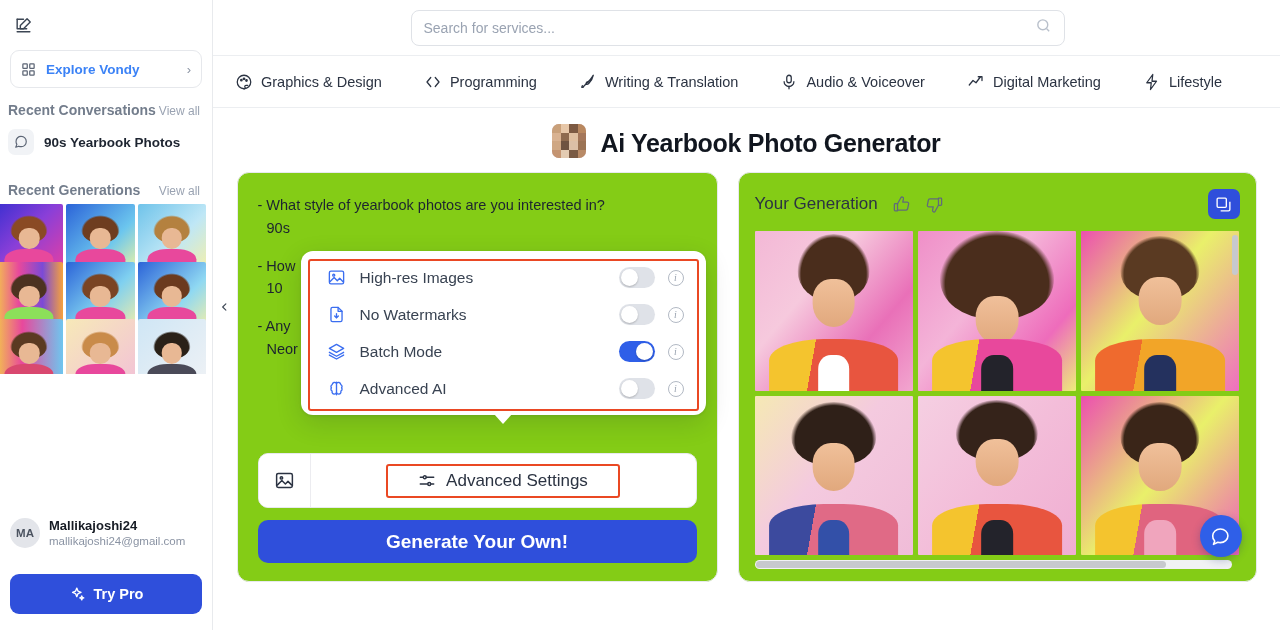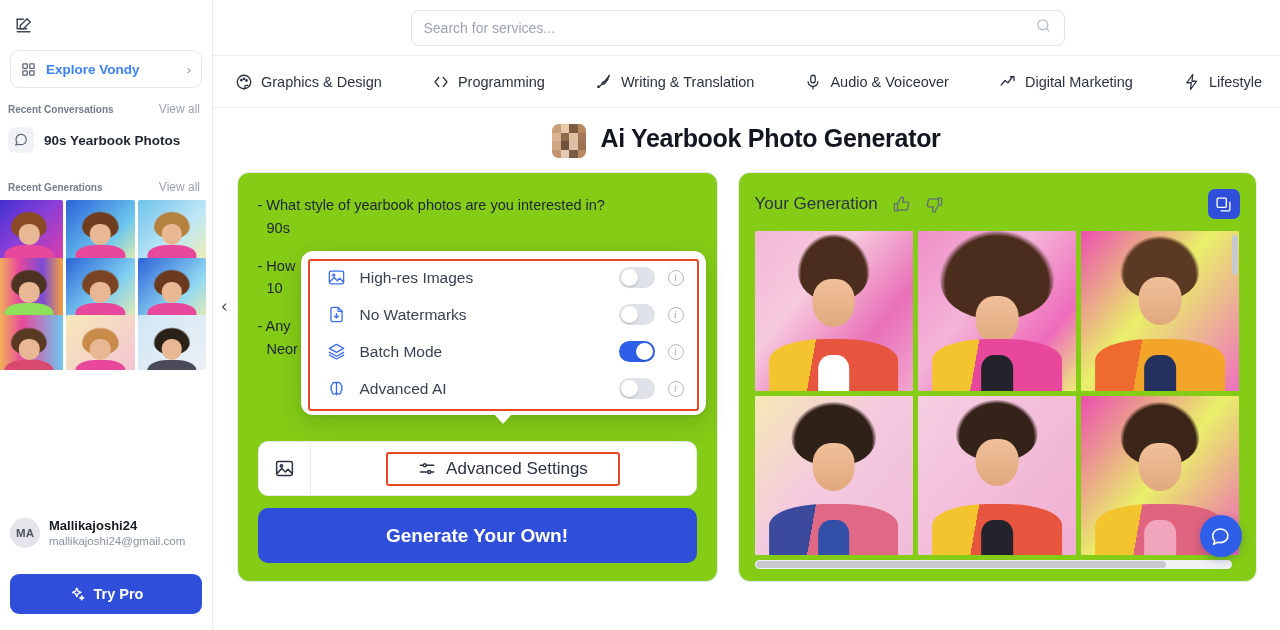--- a/index.html
+++ b/index.html
@@ -44,21 +44,21 @@
     display: flex; align-items: center; gap: 10px; padding: 0 10px;
     cursor: pointer; background: #fff;
   }
   .explore-label { font-size: 13.5px; font-weight: 600; color: #3b82f6; flex: 1; }
   .chev { color: #8a93a3; font-size: 13px; }
 
   .sec-head {
     display: flex; align-items: baseline; justify-content: space-between;
     padding: 14px 12px 6px 8px;
   }
-  .sec-title { font-size: 10px; font-weight: 700; color: #737d8c; }
+  .sec-title { font-size: 14px; font-weight: 700; color: #737d8c; }
   .sec-link { font-size: 12px; color: #9aa3b2; cursor: pointer; }
 
   .conv-item {
     display: flex; align-items: center; gap: 10px;
     padding: 5px 10px 5px 8px; cursor: pointer;
   }
   .conv-ico {
     width: 26px; height: 26px; border-radius: 7px; background: #f1f3f6;
     display: flex; align-items: center; justify-content: center; color: #5c6575;
     flex: 0 0 26px;
@@ -138,34 +138,34 @@
     color: #2f5bd8; font-size: 13px; font-weight: 700; cursor: pointer;
   }
   .chat-ico { color: #2b3342; cursor: pointer; display:flex; }
   .avatar-top {
     width: 36px; height: 36px; border-radius: 50%; background: #2a528f;
     color: #fff; display: flex; align-items: center; justify-content: center;
     font-size: 15px; font-weight: 600; cursor: pointer;
   }
 
   .navbar {
-    height: 52px; display: flex; align-items: center; gap: 16px;
+    height: 52px; display: flex; align-items: center; gap: 8px;
     border-bottom: 1px solid #eceef1; padding-left: 22px; overflow: hidden;
   }
   .nav-item {
     display: flex; align-items: center; gap: 8px; padding: 0 16px 0 0;
     margin-right: 18px; color: #2b3342; font-size: 14.5px; font-weight: 500;
     cursor: pointer; white-space: nowrap;
   }
   .nav-item:last-child { margin-right: 0; }
 
   .content { flex: 1; position: relative; padding: 0 20px; overflow: hidden; }
 
   .page-title-row {
-    display: flex; align-items: flex-start; justify-content: center; gap: 14px;
+    display: flex; align-items: flex-end; justify-content: center; gap: 14px;
     padding: 16px 0 14px 0;
   }
   .title-thumb {
     width: 34px; height: 34px; border-radius: 7px; overflow: hidden;
     display: grid; grid-template-columns: repeat(4,1fr); grid-template-rows: repeat(4,1fr);
     background: #caa;
   }
   .title-thumb i { display: block; }
   .page-title { font-size: 25px; font-weight: 700; color: #11161f; letter-spacing: -0.3px; }
 
@@ -190,21 +190,21 @@
     border-right: 1px solid #ececf0; color: #2b3342; cursor: pointer; background:#fff;
   }
   .adv-wrap { flex: 1; display: flex; align-items: center; justify-content: center; }
   .adv-btn {
     border: 2px solid #ea4823; border-radius: 3px;
     padding: 5px 30px; display: flex; align-items: center; gap: 10px;
     font-size: 17px; color: #2b3342; cursor: pointer; background: transparent;
     font-family: "Liberation Sans", sans-serif;
   }
   .gen-btn {
-    margin-top: 12px; height: 55px; border-radius: 10px; background: #2f4fdb;
+    margin-top: 12px; height: 43px; border-radius: 10px; background: #2f4fdb;
     color: #fff; font-size: 19px; font-weight: 700; border: none; cursor: pointer;
     width: 100%;
   }
 
   
   .popover {
     position: absolute; left: 63px; top: 78px; width: 405px;
     background: #fff; border-radius: 12px;
     box-shadow: 0 8px 26px rgba(20,28,45,0.16), 0 1px 3px rgba(20,28,45,.10);
     padding: 8px 0; z-index: 20;

